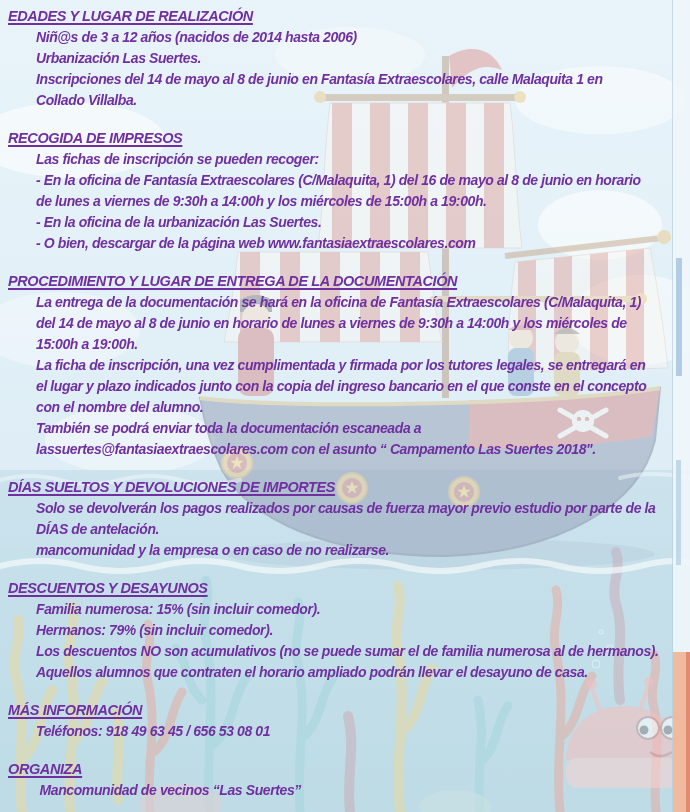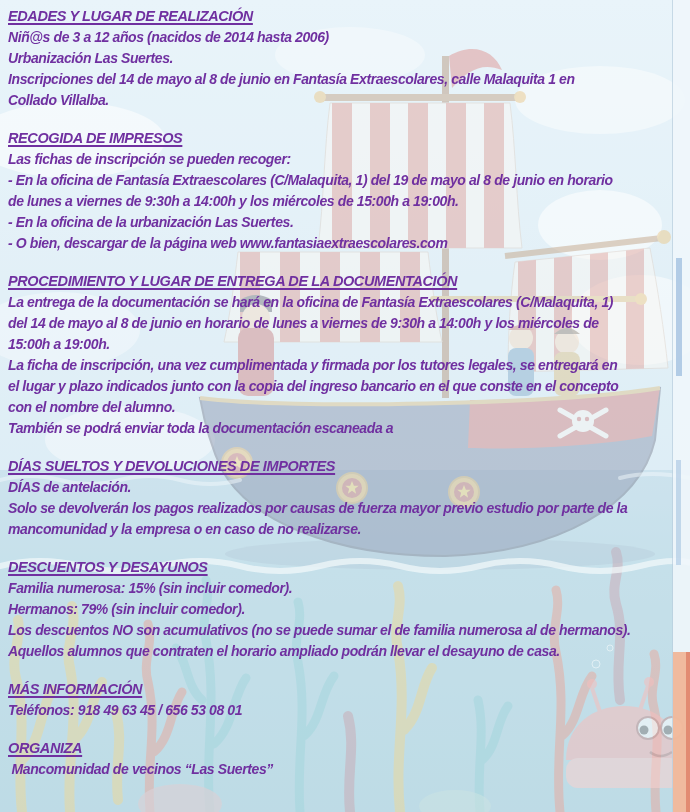--- a/index.html
+++ b/index.html
@@ -14,21 +14,21 @@
     box-sizing:border-box;padding:6px 4px 0 8px;
     color:#7030a0;font-style:italic;font-weight:bold;
     font-size:14px;line-height:21px;letter-spacing:-0.4px;
   }
   .section{margin-bottom:17px;}
   .heading{
     font-size:14.5px;white-space:nowrap;
     text-decoration:underline;text-underline-offset:2px;
     text-decoration-thickness:1.5px;
   }
-  .line{white-space:nowrap;}
+  .line{white-space:nowrap;margin-left:28px;}
 </style>
 </head>
 <body>
 
 <svg id="bg" viewBox="0 0 690 812" xmlns="http://www.w3.org/2000/svg">
   <defs>
     <linearGradient id="skyg" x1="0" y1="0" x2="0" y2="1">
       <stop offset="0" stop-color="#d9ecf6"></stop>
         <stop offset="1" stop-color="#c6e1ef"></stop>
     </linearGradient>
@@ -227,39 +227,40 @@
     <div class="section">
       <div class="heading">EDADES Y LUGAR DE REALIZACIÓN</div>
       <div class="line">Niñ@s de 3 a 12 años (nacidos de 2014 hasta 2006)</div>
       <div class="line">Urbanización Las Suertes.</div>
       <div class="line">Inscripciones del 14 de mayo al 8 de junio en Fantasía Extraescolares, calle Malaquita 1 en</div>
       <div class="line">Collado Villalba.</div>
     </div>
     <div class="section">
       <div class="heading">RECOGIDA DE IMPRESOS</div>
       <div class="line">Las fichas de inscripción se pueden recoger:</div>
-      <div class="line">- En la oficina de Fantasía Extraescolares (C/Malaquita, 1) del 19 de mayo al 8 de junio en horario</div>
+      <div class="line">- En la oficina de Fantasía Extraescolares (C/Malaquita, 1) del 16 de mayo al 8 de junio en horario</div>
       <div class="line">de lunes a viernes de 9:30h a 14:00h y los miércoles de 15:00h a 19:00h.</div>
       <div class="line">- En la oficina de la urbanización Las Suertes.</div>
       <div class="line">- O bien, descargar de la página web www.fantasiaextraescolares.com</div>
     </div>
     <div class="section">
       <div class="heading">PROCEDIMIENTO Y LUGAR DE ENTREGA DE LA DOCUMENTACIÓN</div>
       <div class="line">La entrega de la documentación se hará en la oficina de Fantasía Extraescolares (C/Malaquita, 1)</div>
       <div class="line">del 14 de mayo al 8 de junio en horario de lunes a viernes de 9:30h a 14:00h y los miércoles de</div>
       <div class="line">15:00h a 19:00h.</div>
       <div class="line">La ficha de inscripción, una vez cumplimentada y firmada por los tutores legales, se entregará en</div>
       <div class="line">el lugar y plazo indicados junto con la copia del ingreso bancario en el que conste en el concepto</div>
       <div class="line">con el nombre del alumno.</div>
       <div class="line">También se podrá enviar toda la documentación escaneada a</div>
+      <div class="line">lassuertes@fantasiaextraescolares.com con el asunto “ Campamento Las Suertes 2018".</div>
     </div>
     <div class="section">
       <div class="heading">DÍAS SUELTOS Y DEVOLUCIONES DE IMPORTES</div>
+      <div class="line">Solo se devolverán los pagos realizados por causas de fuerza mayor previo estudio por parte de la</div>
       <div class="line">DÍAS de antelación.</div>
-      <div class="line">Solo se devolverán los pagos realizados por causas de fuerza mayor previo estudio por parte de la</div>
       <div class="line">mancomunidad y la empresa o en caso de no realizarse.</div>
     </div>
     <div class="section">
       <div class="heading">DESCUENTOS Y DESAYUNOS</div>
       <div class="line">Familia numerosa: 15% (sin incluir comedor).</div>
       <div class="line">Hermanos: 79% (sin incluir comedor).</div>
       <div class="line">Los descuentos NO son acumulativos (no se puede sumar el de familia numerosa al de hermanos).</div>
       <div class="line">Aquellos alumnos que contraten el horario ampliado podrán llevar el desayuno de casa.</div>
     </div>
     <div class="section">

